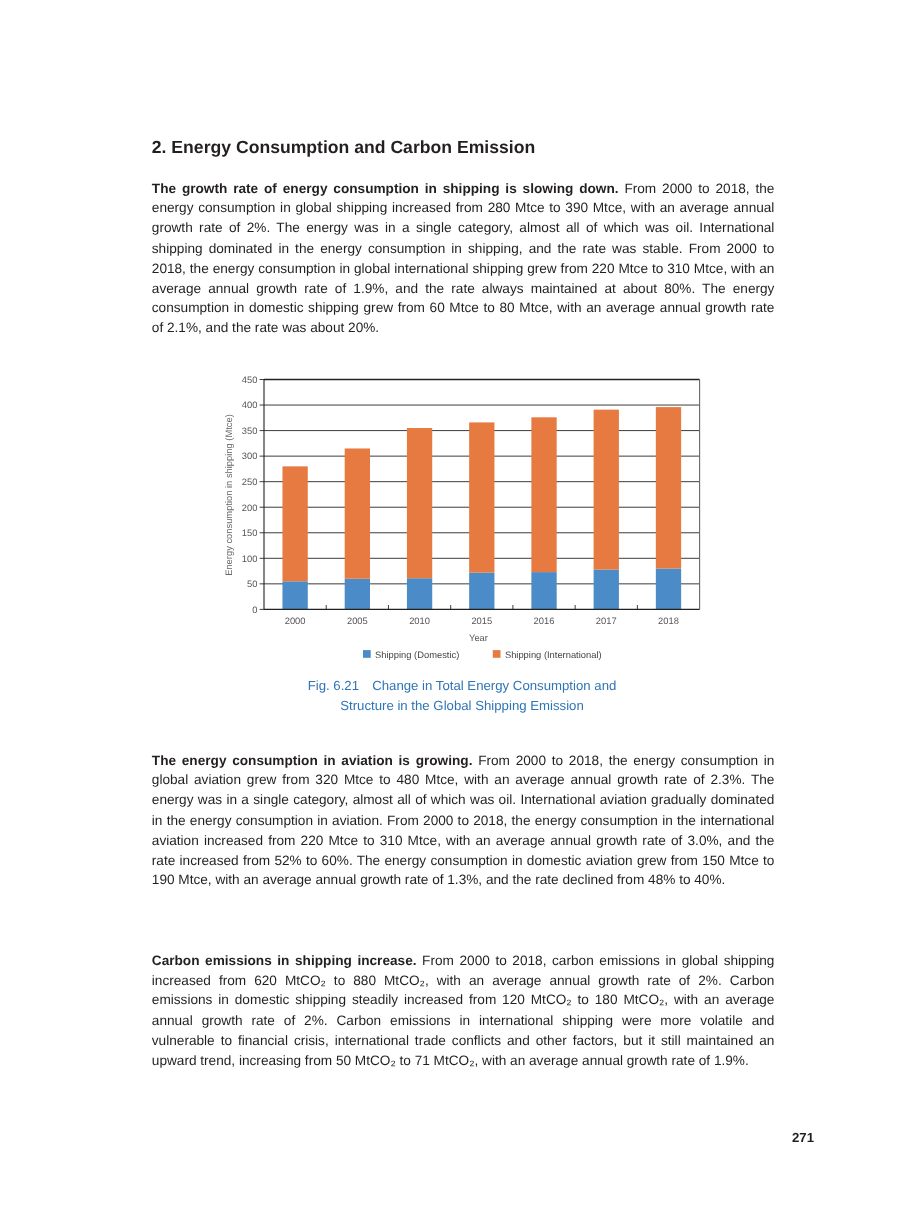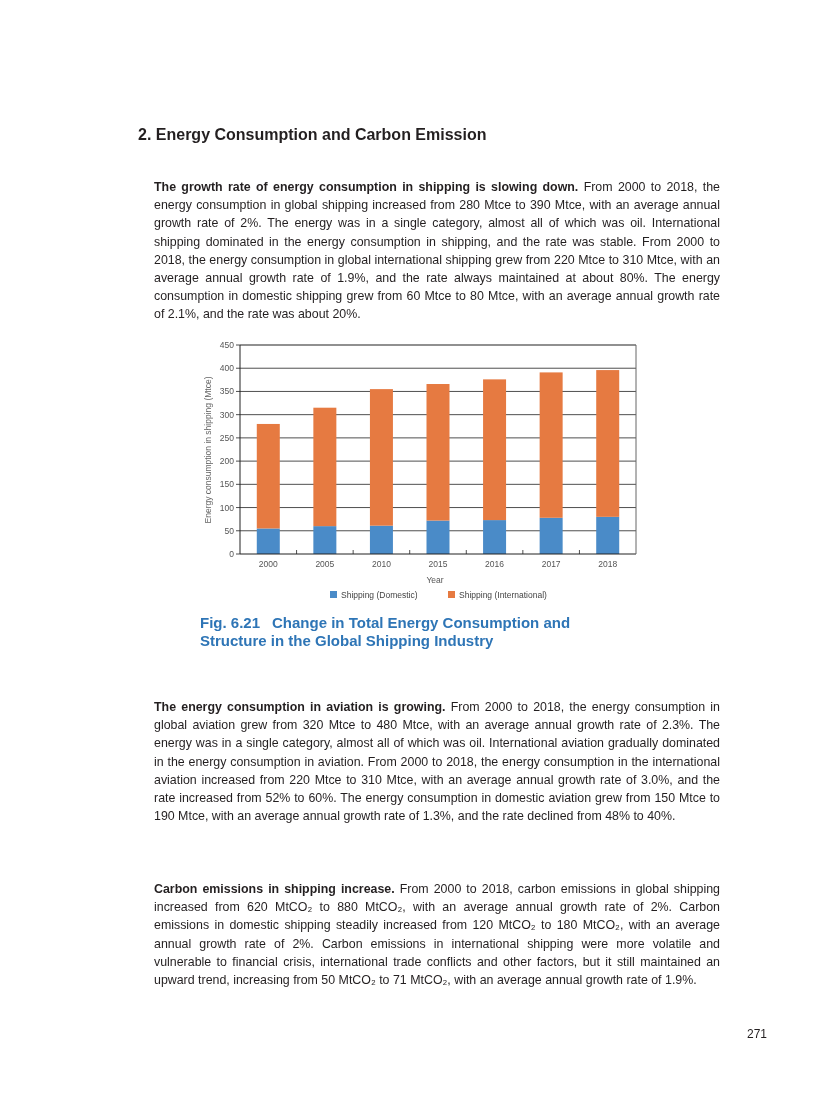--- a/index.html
+++ b/index.html
@@ -1,29 +1,29 @@
 <!DOCTYPE html>
 <html><head>
 <meta charset="utf-8">
 <style>
   html, body { margin: 0; padding: 0; background: #ffffff; }
   body { width: 816px; height: 1100px; position: relative; overflow: hidden;
          font-family: "Liberation Sans", sans-serif; color: #231f20; }
   .heading { position: absolute; left: 138px; top: 126px; font-size: 16px; font-weight: bold; margin: 0; }
   .para { position: absolute; left: 138px; width: 566px; font-size: 12.4px; line-height: 18.2px;
-          text-align: justify; margin: 16px; }
+          text-align: justify; margin: 0; }
   .para .lead { color: #231f20; }
   #p1 { top: 162px; }
   #p2 { top: 682px; }
   #p3 { top: 864px; }
   .chart-wrap { position: absolute; left: 196px; top: 335px; width: 460px; height: 275px; }
-  .caption { position: absolute; left: 200px; top: 614px; width: 440px; text-align: left;
-             color: #2e75b6; font-weight: bold; font-size: 15px; line-height: 18px; }
+  .caption { position: absolute; left: 200px; top: 614px; width: 440px; text-align: center;
+             color: #2e75b6; font-weight: normal; font-size: 12px; line-height: 18px; }
   .caption .fig { margin-right: 12px; }
-  .page-num { position: absolute; left: 747px; top: 1027px; font-size: 12px; }
+  .page-num { position: absolute; left: 720px; top: 1027px; font-size: 12px; font-weight: bold; }
   svg text { font-family: "Liberation Sans", sans-serif; }
 </style>
 </head>
 <body>
 
 <h2 class="heading">2. Energy Consumption and Carbon Emission</h2>
 
 <p class="para" id="p1"><b class="lead">The growth rate of energy consumption in shipping is slowing down.</b><span> From 2000 to 2018, the energy consumption in global shipping increased from 280 Mtce to 390 Mtce, with an average annual growth rate of 2%. The energy was in a single category, almost all of which was oil. International shipping dominated in the energy consumption in shipping, and the rate was stable. From 2000 to 2018, the energy consumption in global international shipping grew from 220 Mtce to 310 Mtce, with an average annual growth rate of 1.9%, and the rate always maintained at about 80%. The energy consumption in domestic shipping grew from 60 Mtce to 80 Mtce, with an average annual growth rate of 2.1%, and the rate was about 20%.</span></p>
 
 <div class="chart-wrap">
@@ -107,20 +107,20 @@
         <g>
           <rect x="252" y="256" width="7" height="7" fill="#e67a41"></rect>
           <text x="263" y="263" font-size="8.5" fill="#444">Shipping (International)</text>
         </g>
       </g>
   </svg>
 </div>
 
 <div class="caption">
   <div><span class="fig">Fig. 6.21</span><span>Change in Total Energy Consumption and</span></div>
-  <div>Structure in the Global Shipping Industry</div>
+  <div>Structure in the Global Shipping Emission</div>
 </div>
 
 <p class="para" id="p2"><b class="lead">The energy consumption in aviation is growing.</b><span> From 2000 to 2018, the energy consumption in global aviation grew from 320 Mtce to 480 Mtce, with an average annual growth rate of 2.3%. The energy was in a single category, almost all of which was oil. International aviation gradually dominated in the energy consumption in aviation. From 2000 to 2018, the energy consumption in the international aviation increased from 220 Mtce to 310 Mtce, with an average annual growth rate of 3.0%, and the rate increased from 52% to 60%. The energy consumption in domestic aviation grew from 150 Mtce to 190 Mtce, with an average annual growth rate of 1.3%, and the rate declined from 48% to 40%.</span></p>
 
 <p class="para" id="p3"><b class="lead">Carbon emissions in shipping increase.</b><span> From 2000 to 2018, carbon emissions in global shipping increased from 620 MtCO₂ to 880 MtCO₂, with an average annual growth rate of 2%. Carbon emissions in domestic shipping steadily increased from 120 MtCO₂ to 180 MtCO₂, with an average annual growth rate of 2%. Carbon emissions in international shipping were more volatile and vulnerable to financial crisis, international trade conflicts and other factors, but it still maintained an upward trend, increasing from 50 MtCO₂ to 71 MtCO₂, with an average annual growth rate of 1.9%.</span></p>
 
 <div class="page-num">271</div>
 
 </body></html>

